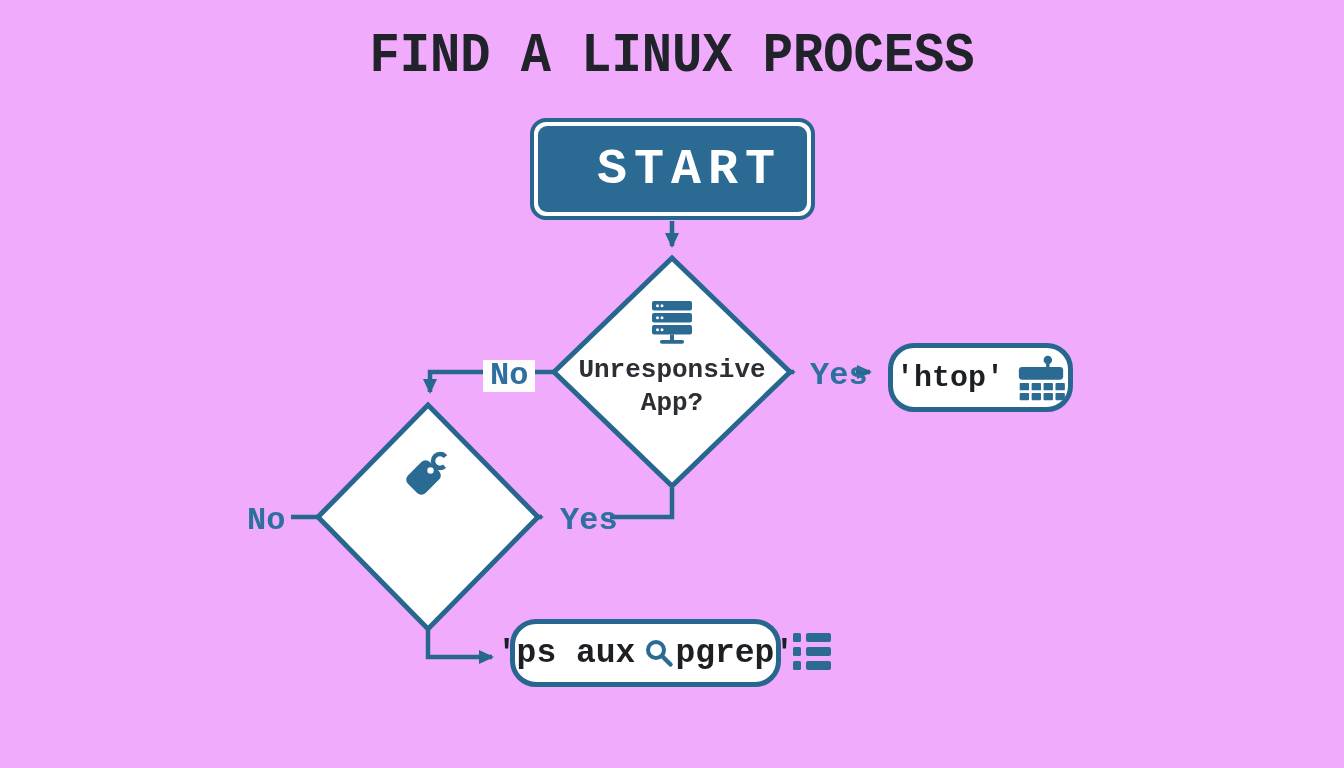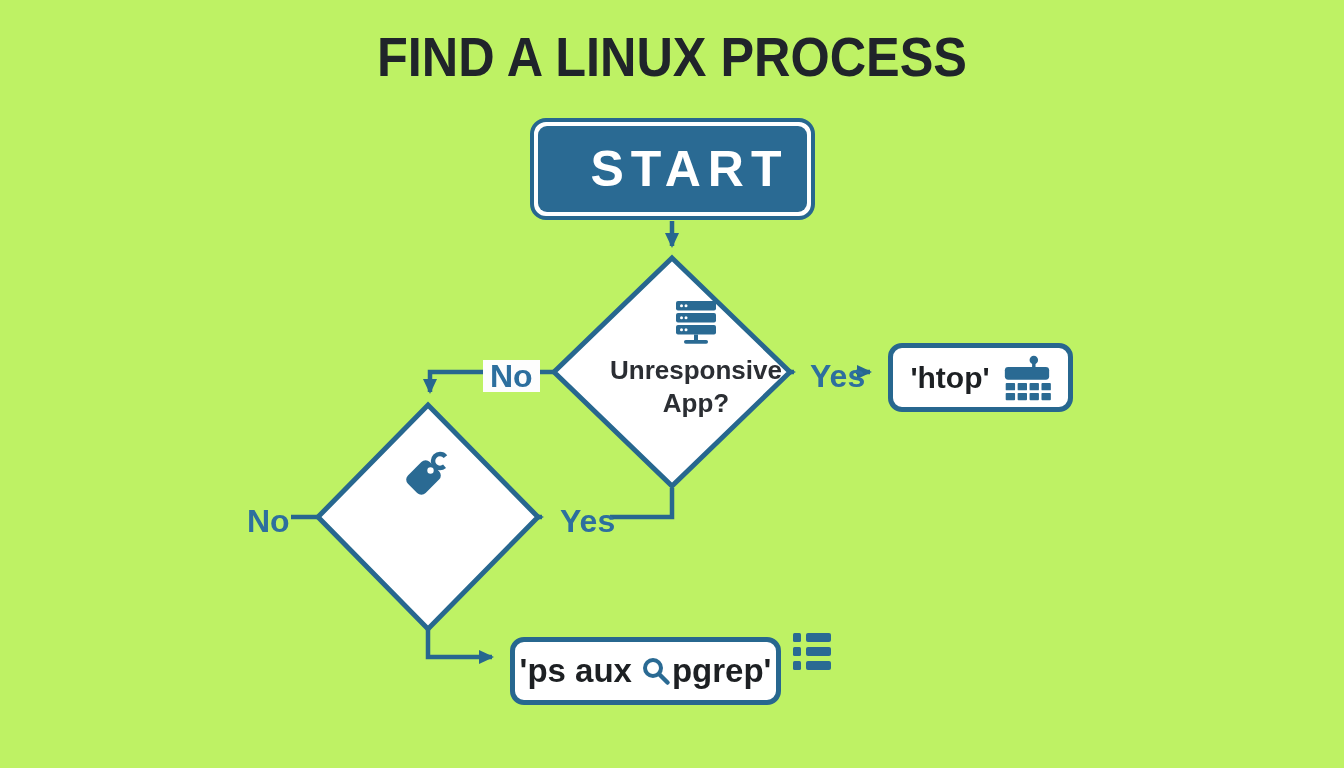--- a/index.html
+++ b/index.html
@@ -1,52 +1,52 @@
 <!DOCTYPE html>
 <html><head>
 <meta charset="utf-8">
 <style>
   html,body{margin:0;padding:0;background:#fff;}
   .stage{
-    position:relative;width:1344px;height:768px;background:#bef264;
-    font-family:Liberation Sans, sans-serif;overflow:hidden;
+    position:relative;width:1344px;height:768px;background:#f0abfc;
+    font-family:Liberation Mono, monospace;overflow:hidden;
   }
   .connectors{position:absolute;left:0;top:0;z-index:1;}
   .title{
     position:absolute;left:0;top:24px;width:1344px;text-align:center;
     font-size:56px;font-weight:bold;color:#20242a;letter-spacing:0;
     transform:scaleX(0.9);transform-origin:50% 50%;white-space:nowrap;z-index:2;
   }
   .start-box{
     position:absolute;left:530px;top:118px;width:285px;height:102px;
     box-sizing:border-box;background:#ffffff;border:4px solid #27678f;
     border-radius:16px;padding:4px;z-index:2;
   }
   .start-inner{
     width:100%;height:100%;box-sizing:border-box;background:#2a6a93;
     border-radius:9px;display:flex;align-items:center;justify-content:center;padding-left:27px;
   }
   .start-label{color:#ffffff;font-size:50px;font-weight:bold;letter-spacing:7px;padding-left:7px;}
   .diamond-content{position:absolute;z-index:2;display:flex;flex-direction:column;align-items:center;}
-  .d1-content{left:576px;top:298px;width:240px;}
+  .d1-content{left:552px;top:298px;width:240px;}
   .d2-content{left:318px;top:446px;width:220px;}
   .q-text{
     font-size:26px;font-weight:bold;color:#2b2e33;text-align:center;line-height:1.25;
     margin-top:8px;
   }
   .edge-label{
     position:absolute;z-index:2;font-size:32px;font-weight:bold;color:#2d6f9e;line-height:1;
   }
   .edge-label.on-line{background:#fdfdfd;padding:0 7px;}
   .result-box{
     position:absolute;box-sizing:border-box;background:#ffffff;border:5px solid #27678f;
-    border-radius:14px;display:flex;align-items:center;justify-content:center;z-index:2;
+    border-radius:26px;display:flex;align-items:center;justify-content:center;z-index:2;
   }
   .htop-box{left:888px;top:343px;width:185px;height:69px;gap:13px;}
-  .ps-box{left:510px;top:637px;width:271px;height:68px;text-align:right;}
+  .ps-box{left:510px;top:619px;width:271px;height:68px;text-align:right;}
   .result-label{font-size:30px;font-weight:bold;color:#1d2023;white-space:nowrap;}
   .ps-text{font-size:33px;font-weight:bold;color:#1d2023;display:flex;align-items:center;white-space:nowrap;}
   .mag-icon{margin:0 1px 0 9px;display:inline-flex;}
   .side-icon{position:absolute;z-index:2;display:flex;}
   .list-icon-pos{left:793px;top:631px;}
   .icon-svg{display:block;}
 </style>
 </head>
 <body>
 

